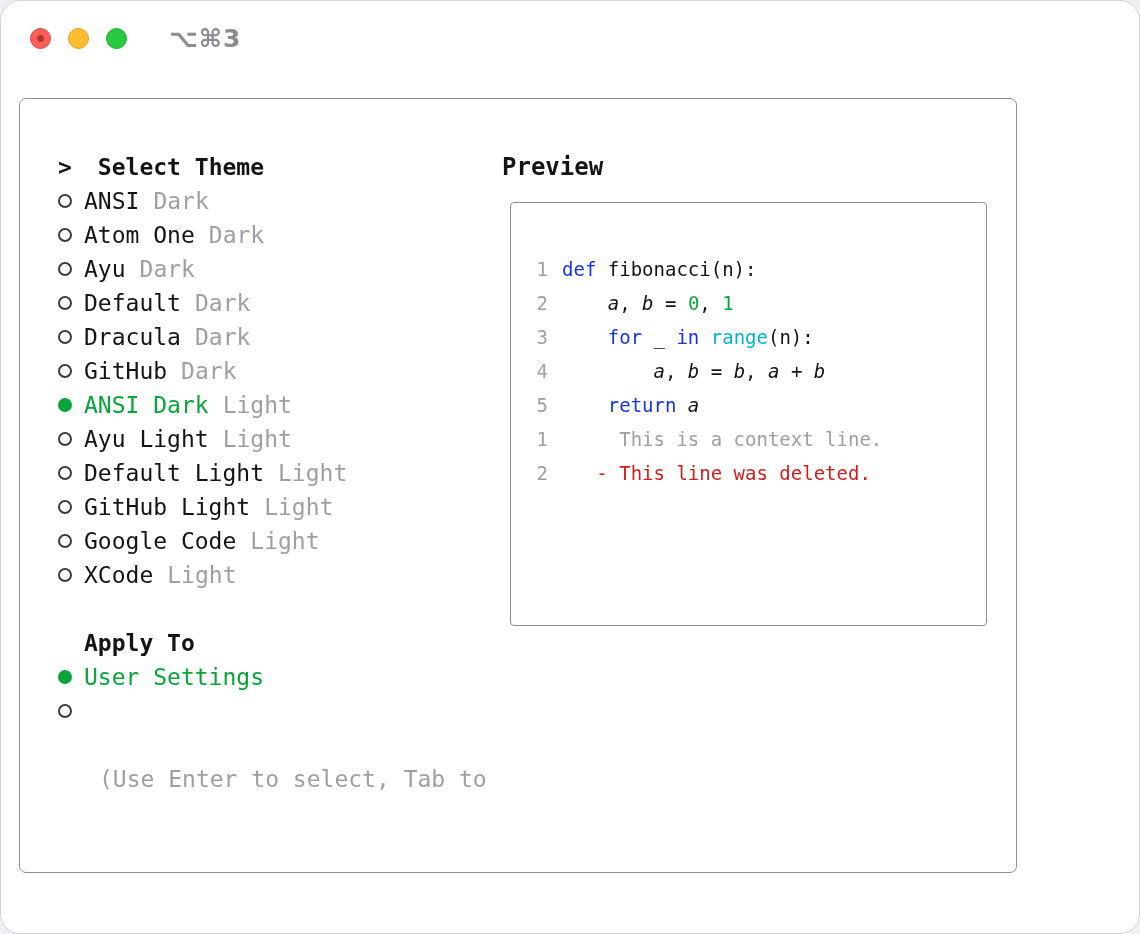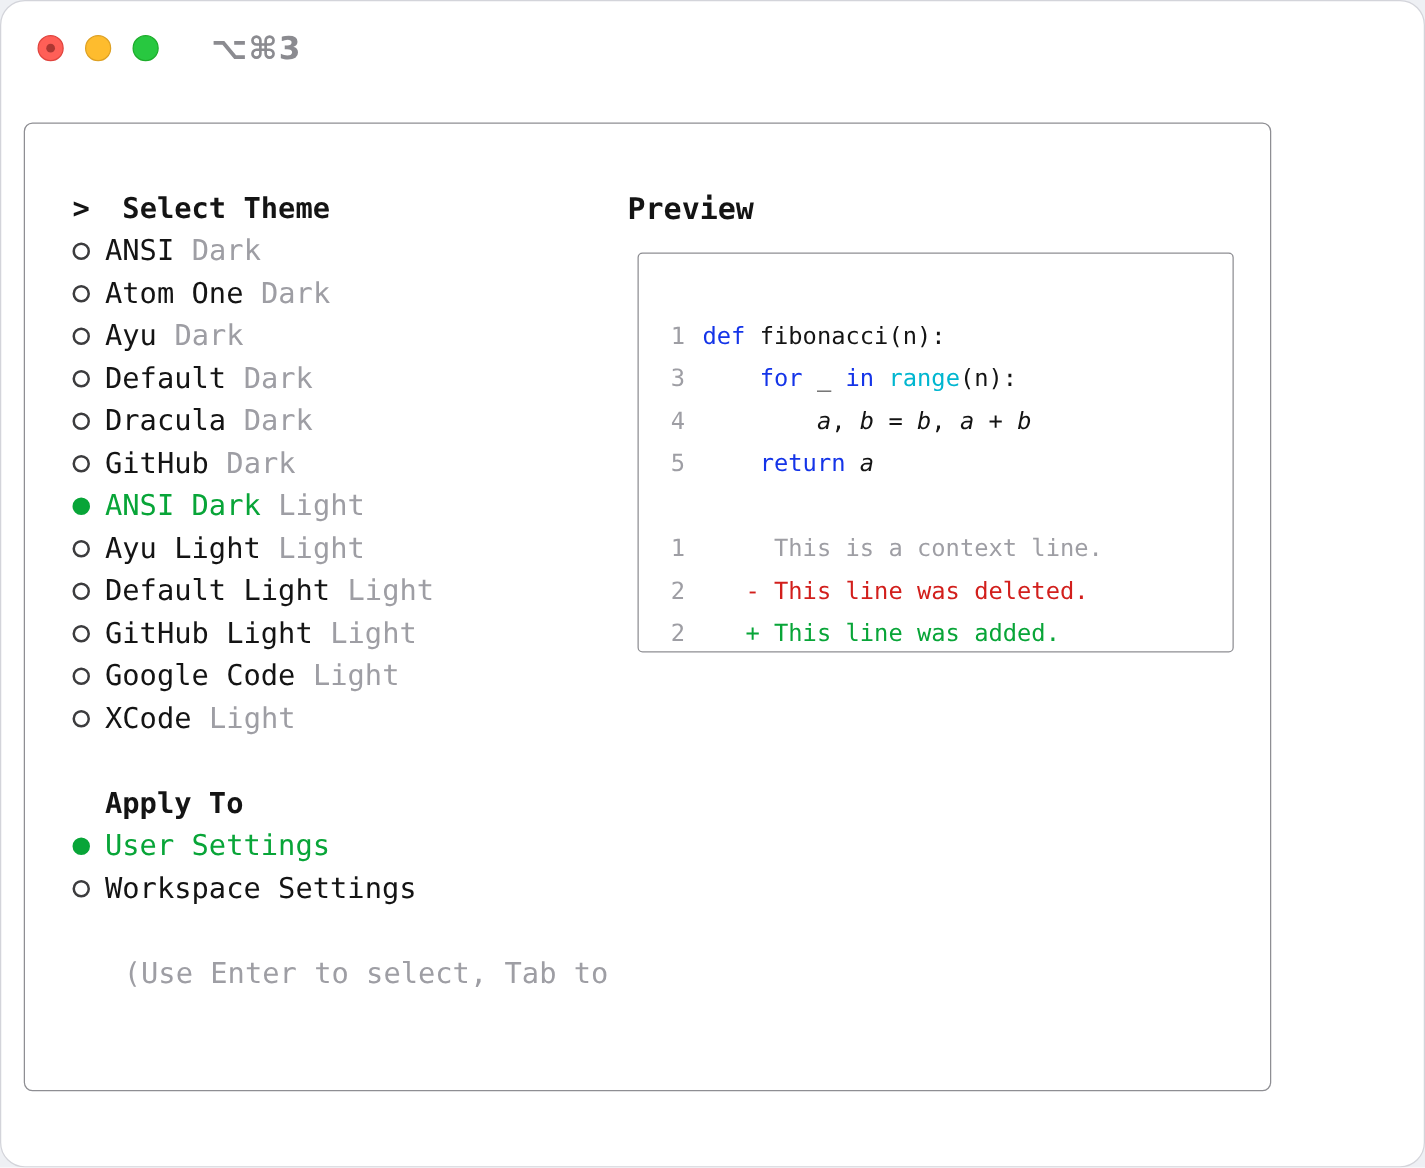--- a/index.html
+++ b/index.html
@@ -63,33 +63,33 @@
   .opt-variant { color: var(--gray, #9e9ea4); margin-left: 14px; text-align: right; }
   .hint { color: var(--gray, #9e9ea4); margin-left: 41px; }
   
   .preview-label {
     position: absolute; left: 482px; top: 51px;
     height: 34px; line-height: 34px;
     font-size: 24px; font-weight: bold; color: var(--text, #141414);
   }
   .preview-box {
     position: absolute; left: 490px; top: 103px;
-    width: 477px; height: 320px;
+    width: 477px; height: 424px;
     border: 1.5px solid var(--border, #8e8e93);
     border-radius: 4px;
     padding: 49px 0 0 24px;
     font-size: 19px; line-height: 34px; color: var(--text, #141414);
   }
   .code-line { white-space: pre; height: 34px; }
   .ln { display: inline-block; width: 13px; text-align: right; margin-right: 14px; color: var(--gray, #9e9ea4); }
   .tok-kw  { color: var(--blue, #1434e8); }
   .tok-num { color: var(--green, #08a538); }
   .tok-bi  { color: var(--cyan, #00b6d0); }
   .tok-v   { font-style: italic; }
-  .diff-block { margin-top: 34px; }
+  .diff-block { }
   .diff-context { color: var(--gray, #9e9ea4); }
   .diff-deleted { color: var(--red, #d21f1c); }
   .diff-added   { color: var(--green, #08a538); }
 </style>
 </head>
 <body>
 
 <div class="window">
 
   <div class="titlebar">
@@ -121,38 +121,38 @@
           <div class="row option"><span class="radio"></span><span class="opt-name">Google Code</span><span class="opt-variant">Light</span></div>
           <div class="row option"><span class="radio"></span><span class="opt-name">XCode</span><span class="opt-variant">Light</span></div>
         </div>
 
       <div class="row"></div>
 
       <div class="row apply-hd">Apply To</div>
 
       <div id="apply-list">
           <div class="row option selected"><span class="radio on"></span><span class="opt-name">User Settings</span></div>
-          <div class="row option"><span class="radio"></span><span class="opt-name">Workspace Settings</span></div>
+          <div class="row option"><span class="radio"></span></div>
         </div>
 
       <div class="row"></div>
 
       <div class="row hint">(Use Enter to select, Tab to</div>
     </div>
 
     <div class="preview-label">Preview</div>
 
     <div class="preview-box">
       <div id="code">
           <div class="code-line"><span class="ln">1</span><span class="tok-kw">def</span><span> fibonacci(n):</span></div>
+          <div class="code-line"><span class="ln">2</span><span>    </span><span class="tok-v">a</span><span>, </span><span class="tok-v">b</span><span> = </span><span class="tok-num">0</span><span>, </span><span class="tok-num">1</span></div>
           <div class="code-line"><span class="ln">3</span><span>    </span><span class="tok-kw">for</span><span> _ </span><span class="tok-kw">in</span><span> </span><span class="tok-bi">range</span><span>(n):</span></div>
           <div class="code-line"><span class="ln">4</span><span>        </span><span class="tok-v">a</span><span>, </span><span class="tok-v">b</span><span> = </span><span class="tok-v">b</span><span>, </span><span class="tok-v">a</span><span> + </span><span class="tok-v">b</span></div>
           <div class="code-line"><span class="ln">5</span><span>    </span><span class="tok-kw">return</span><span> </span><span class="tok-v">a</span></div>
         </div>
       <div id="diff" class="diff-block">
           <div class="code-line diff-context"><span class="ln">1</span><span>     This is a context line.</span></div>
           <div class="code-line diff-deleted"><span class="ln">2</span><span>   - This line was deleted.</span></div>
-          <div class="code-line diff-added"><span class="ln">2</span><span>   + This line was added.</span></div>
         </div>
     </div>
 
   </div>
 </div>
 
 </body></html>

